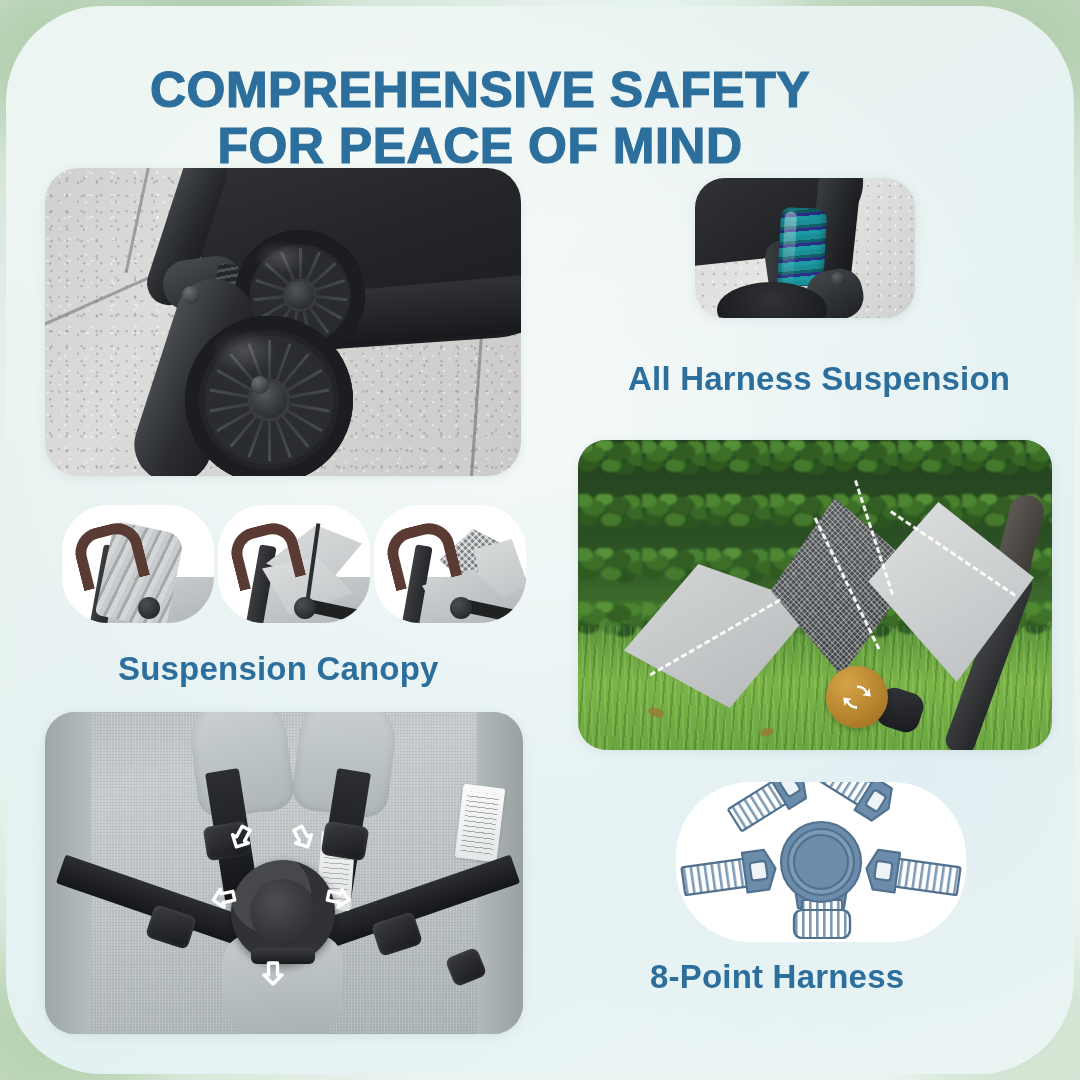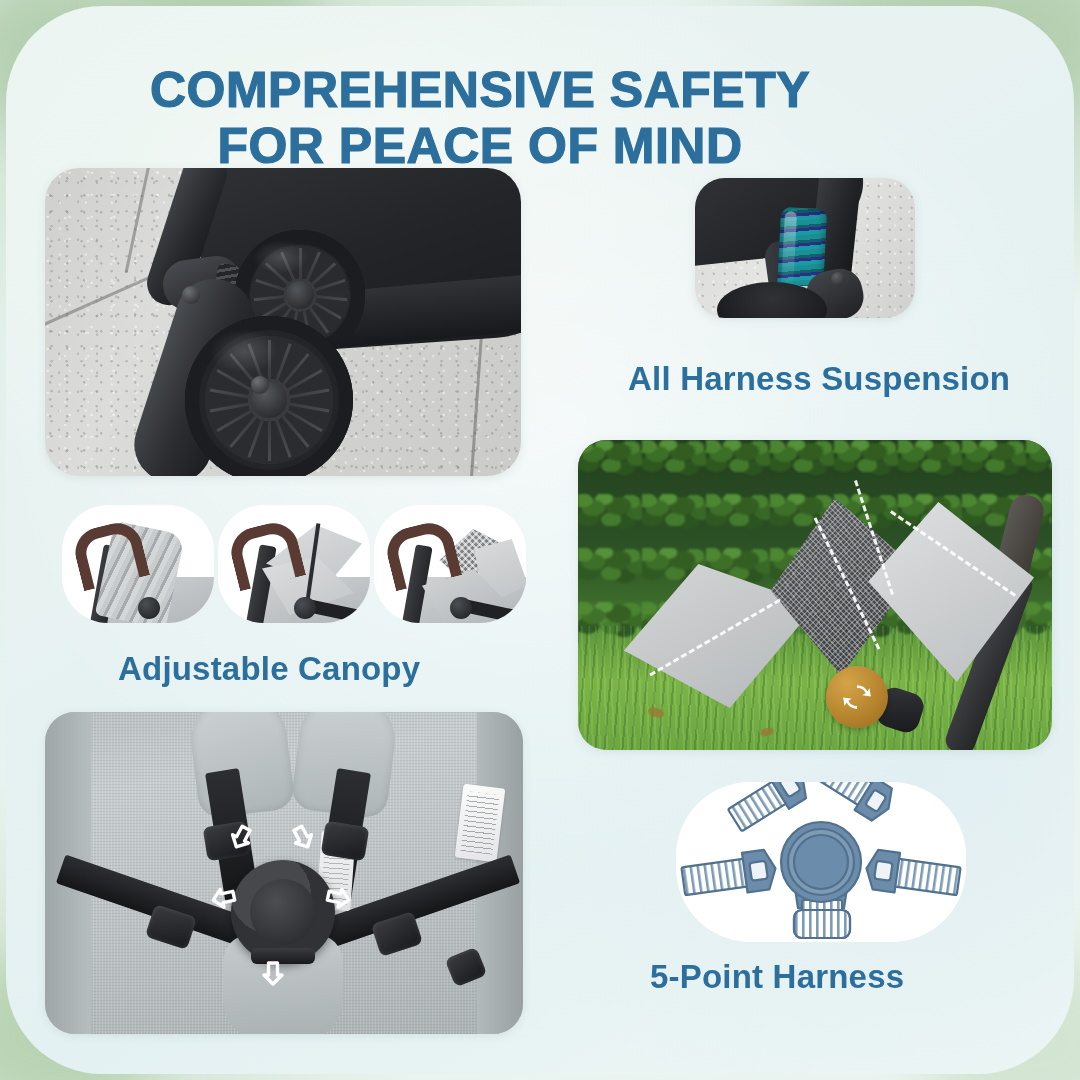--- a/index.html
+++ b/index.html
@@ -456,21 +456,21 @@
     <div class="ct-seat"></div>
     <div class="ct-post"></div>
     <div class="mesh-panel"></div>
     <div class="canopy-panel cp3a"></div>
     <div class="canopy-panel cp3b"></div>
     <div class="ct-handle"></div>
     <div class="ct-strap"></div>
     <div class="ct-pivot"></div>
   </div>
 
-  <div class="caption" id="caption-canopy">Adjustable Canopy</div>
+  <div class="caption" id="caption-canopy">Suspension Canopy</div>
 
   <div class="photo" id="canopy-photo">
     <div class="garden"></div>
     <div class="leaf-fall" style="left:70px;top:268px;width:16px;height:9px;transform:rotate(22deg)"></div>
     <div class="leaf-fall" style="left:182px;top:288px;width:14px;height:8px;transform:rotate(-14deg)"></div>
     <div class="leaf-fall" style="left:396px;top:246px;width:17px;height:9px;transform:rotate(30deg)"></div>
     <div class="stroller-handle"></div>
     <div class="stroller-bar"></div>
     <div class="hood hood-left"></div>
     <div class="hood hood-mid-mesh"></div>
@@ -562,15 +562,15 @@
           <rect x="118" y="128" width="56" height="28" rx="8" fill="none"></rect>
         </g>
 
         <circle cx="145" cy="80" r="40" fill="#6b8CAA"></circle>
         <circle cx="145" cy="80" r="33" fill="#7d9bb5"></circle>
         <circle cx="145" cy="80" r="27" fill="#6b8CAA"></circle>
       </g>
     </svg>
   </div>
 
-  <div class="caption" id="caption-harness">5-Point Harness</div>
+  <div class="caption" id="caption-harness">8-Point Harness</div>
 
 </div>
 
 </body></html>

